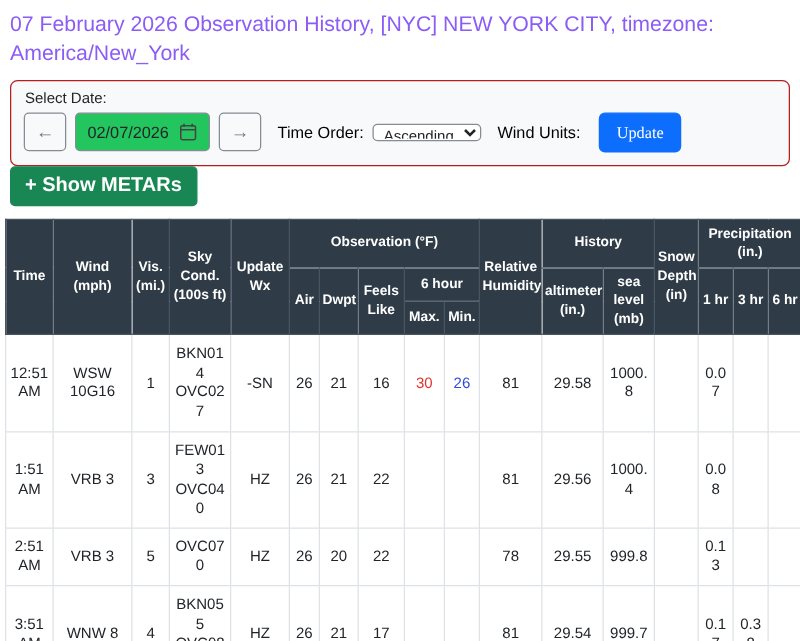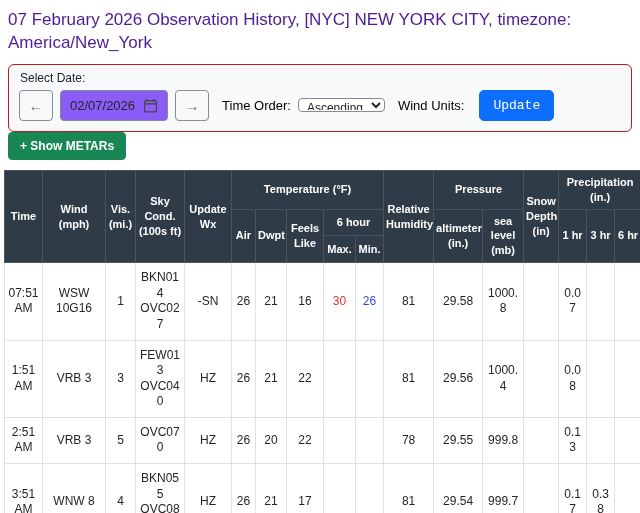--- a/index.html
+++ b/index.html
@@ -7,58 +7,58 @@
   body {
     width:640px; height:513px; overflow:hidden;
     background:#ffffff;
     font-family:"Liberation Sans", sans-serif;
     color:#212529;
   }
   .page { padding:4px 8px 0 8px; }
 
   .page-title {
     font-size:17px; font-weight:400; line-height:1.38;
-    margin:4px 0 9px 0; color:#4c1d95; max-width:620px;
+    margin:4px 0 9px 0; color:#8b5cf6; max-width:620px;
   }
 
   
   .controls-panel {
     border:1px solid #b91c1c; background:#f8f9fa;
     border-radius:6px; padding:6px 10px 10px 10px; margin-bottom:0;
   }
   .select-date-label { font-size:12px; margin:0 0 5px 1px; color:#212529; }
   .controls-row { display:flex; align-items:center; gap:7px; }
   .nav-btn {
     width:34px; height:31px; border:1px solid #848c94; background:#f8f9fa;
     color:#6c757d; border-radius:4px; font-size:15px; line-height:1;
     display:flex; align-items:center; justify-content:center; cursor:pointer;
   }
   .date-box {
     height:31px; display:flex; align-items:center; gap:8px;
-    border:1px solid #848c94; background:#8b5cf6; border-radius:4px;
+    border:1px solid #848c94; background:#22c55e; border-radius:4px;
     padding:0 9px; font-size:13px; color:#212529;
   }
   .ctl-label { font-size:13px; margin-left:6px; color:#000000; }
   .ctl-select {
     height:14px; font-size:12px; border:1px solid #848c94; border-radius:4px;
     background:#fff; color:#212529; padding:1px 4px;
     font-family:"Liberation Sans", sans-serif;
   }
   .update-btn {
     margin-left:8px; background:var(--primary,#0d6efd); color:#fff;
     border:1px solid var(--primary,#0d6efd); border-radius:5px;
     font-size:13px; padding:7px 13px; cursor:pointer;
-    font-family:Liberation Mono, monospace;
+    font-family:Liberation Serif, serif;
   }
 
   
   .toggle-row { display:flex; gap:8px; margin:0 0 10px 0; }
   .green-btn {
     background:var(--green,#198754); border:1px solid var(--green,#198754);
-    color:#fff; border-radius:4px; font-size:12px; font-weight:600;
+    color:#fff; border-radius:4px; font-size:16px; font-weight:600;
     padding:6px 11px; cursor:pointer; font-family:"Liberation Sans", sans-serif;
   }
 
   
   table.obs {
     border-collapse:collapse; table-layout:fixed; width:633px;
     margin-left:-4px;
   }
   table.obs th {
     background:var(--header-bg,#2f3b47); color:#fff;
@@ -133,23 +133,23 @@
       <col style="width:28px">
         <col style="width:27px">
     </colgroup>
     <thead>
       <tr>
         <th rowspan="3">Time</th>
         <th rowspan="3">Wind (mph)</th>
         <th rowspan="3">Vis. (mi.)</th>
         <th rowspan="3">Sky Cond. (100s ft)</th>
         <th rowspan="3">Update Wx</th>
-        <th colspan="5">Temperature (°F)</th>
+        <th colspan="5">Observation (°F)</th>
         <th rowspan="3">Relative Humidity</th>
-        <th colspan="2">Pressure</th>
+        <th colspan="2">History</th>
         <th rowspan="3">Snow Depth (in)</th>
         <th colspan="3">Precipitation (in.)</th>
       </tr>
       <tr>
         <th rowspan="2">Air</th>
         <th rowspan="2">Dwpt</th>
         <th rowspan="2">Feels Like</th>
         <th colspan="2">6 hour</th>
         <th rowspan="2">altimeter (in.)</th>
         <th rowspan="2">sea level (mb)</th>
@@ -157,21 +157,21 @@
         <th rowspan="2">3 hr</th>
         <th rowspan="2">6 hr</th>
       </tr>
       <tr>
         <th>Max.</th>
         <th>Min.</th>
       </tr>
     </thead>
     <tbody>
         <tr>
-          <td>07:51 AM</td>
+          <td>12:51 AM</td>
           <td>WSW 10G16</td>
           <td>1</td>
           <td>BKN014 OVC027</td>
           <td>-SN</td>
           <td>26</td>
           <td>21</td>
           <td>16</td>
           <td class="max-temp">30</td>
           <td class="min-temp">26</td>
           <td>81</td>

